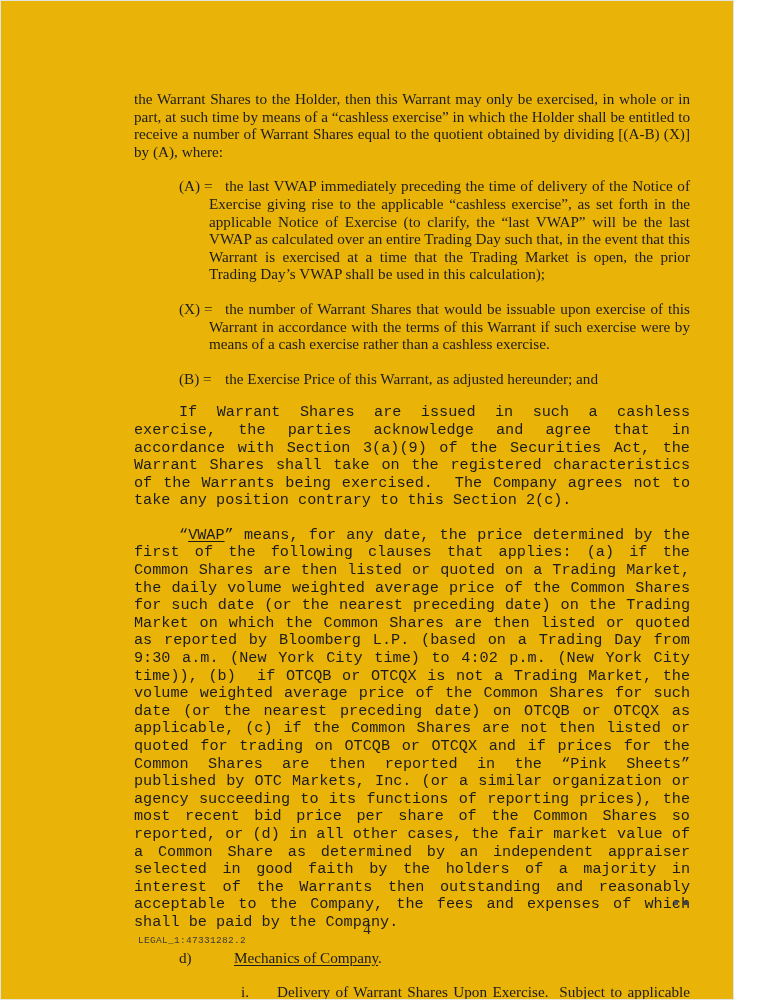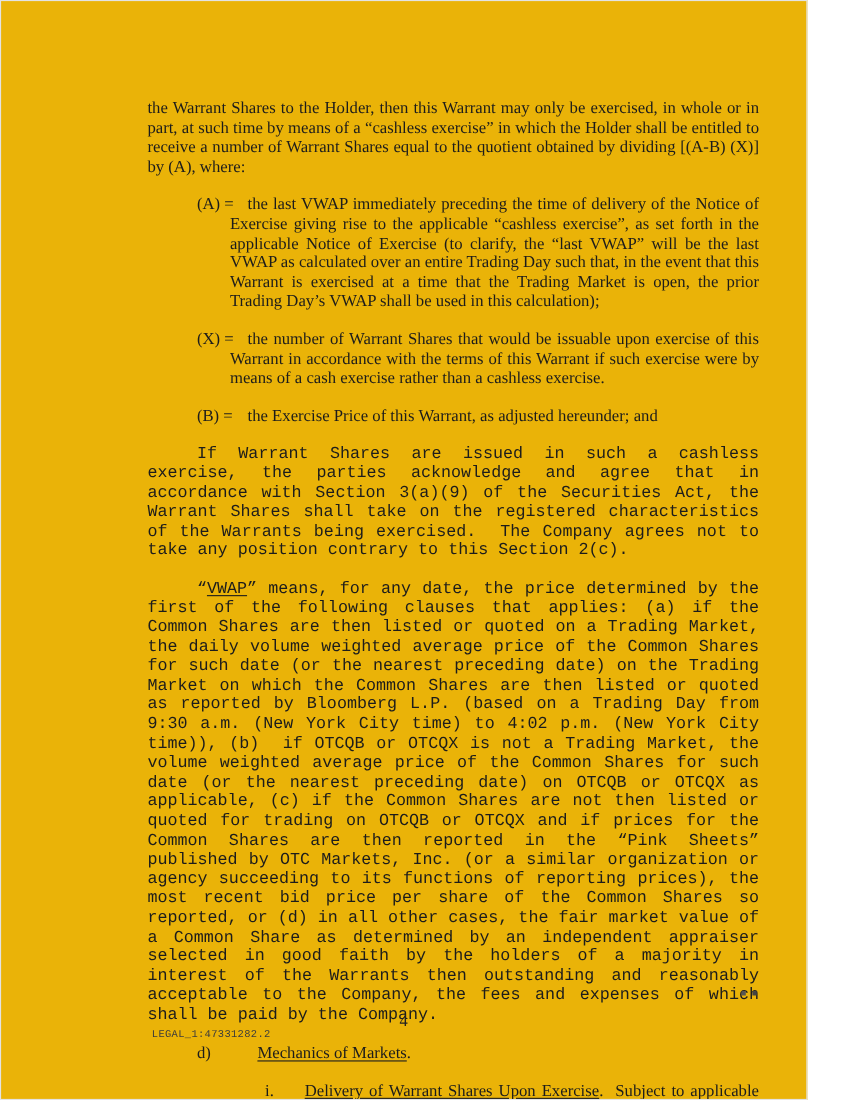--- a/index.html
+++ b/index.html
@@ -84,21 +84,21 @@
     <p class="def"><span class="pfx pfx-def">(A) =</span><span>the last VWAP immediately preceding the time of delivery of the Notice of Exercise giving rise to the applicable “cashless exercise”, as set forth in the applicable Notice of Exercise (to clarify, the “last VWAP” will be the last VWAP as calculated over an entire Trading Day such that, in the event that this Warrant is exercised at a time that the Trading Market is open, the prior Trading Day’s VWAP shall be used in this calculation);</span></p>
 
     <p class="def"><span class="pfx pfx-def">(X) =</span><span>the number of Warrant Shares that would be issuable upon exercise of this Warrant in accordance with the terms of this Warrant if such exercise were by means of a cash exercise rather than a cashless exercise.</span></p>
 
     <p class="def"><span class="pfx pfx-def">(B) =</span><span>the Exercise Price of this Warrant, as adjusted hereunder; and</span></p>
 
     <p class="indent">If Warrant Shares are issued in such a cashless exercise, the parties acknowledge and agree that in accordance with Section 3(a)(9) of the Securities Act, the Warrant Shares shall take on the registered characteristics of the Warrants being exercised.  The Company agrees not to take any position contrary to this Section 2(c).</p>
 
     <p class="indent"><span>“</span><span class="u">VWAP</span><span>” means, for any date, the price determined by the first of the following clauses that applies: (a) if the Common Shares are then listed or quoted on a Trading Market, the daily volume weighted average price of the Common Shares for such date (or the nearest preceding date) on the Trading Market on which the Common Shares are then listed or quoted as reported by Bloomberg L.P. (based on a Trading Day from 9:30 a.m. (New York City time) to 4:02 p.m. (New York City time)), (b)  if OTCQB or OTCQX is not a Trading Market, the volume weighted average price of the Common Shares for such date (or the nearest preceding date) on OTCQB or OTCQX as applicable, (c) if the Common Shares are not then listed or quoted for trading on OTCQB or OTCQX and if prices for the Common Shares are then reported in the “Pink Sheets” published by OTC Markets, Inc. (or a similar organization or agency succeeding to its functions of reporting prices), the most recent bid price per share of the Common Shares so reported, or (d) in all other cases, the fair market value of a Common Share as determined by an independent appraiser selected in good faith by the holders of a majority in interest of the Warrants then outstanding and reasonably acceptable to the Company, the fees and expenses of which shall be paid by the Company.</span></p>
 
-    <p class="mechanics"><span class="pfx pfx-d">d)</span><span class="u">Mechanics of Markets</span><span>.</span></p>
+    <p class="mechanics"><span class="pfx pfx-d">d)</span><span class="u">Mechanics of Company</span><span>.</span></p>
 
     <p class="delivery"><span class="pfx pfx-i">i.</span><span class="u">Delivery of Warrant Shares Upon Exercise</span><span>.  Subject to applicable Canadian securities laws, the Company shall cause the Warrant Shares purchased hereunder to be transmitted by the Transfer Agent to the Holder by crediting the account of the Holder’s or its designee’s balance account with The Depository Trust Company through its Deposit or</span></p>
 
   </div>
 
   <div class="page-number">4</div>
 
   <div class="doc-id">LEGAL_1:47331282.2</div>
 
   <div class="speck speck-1"></div>

